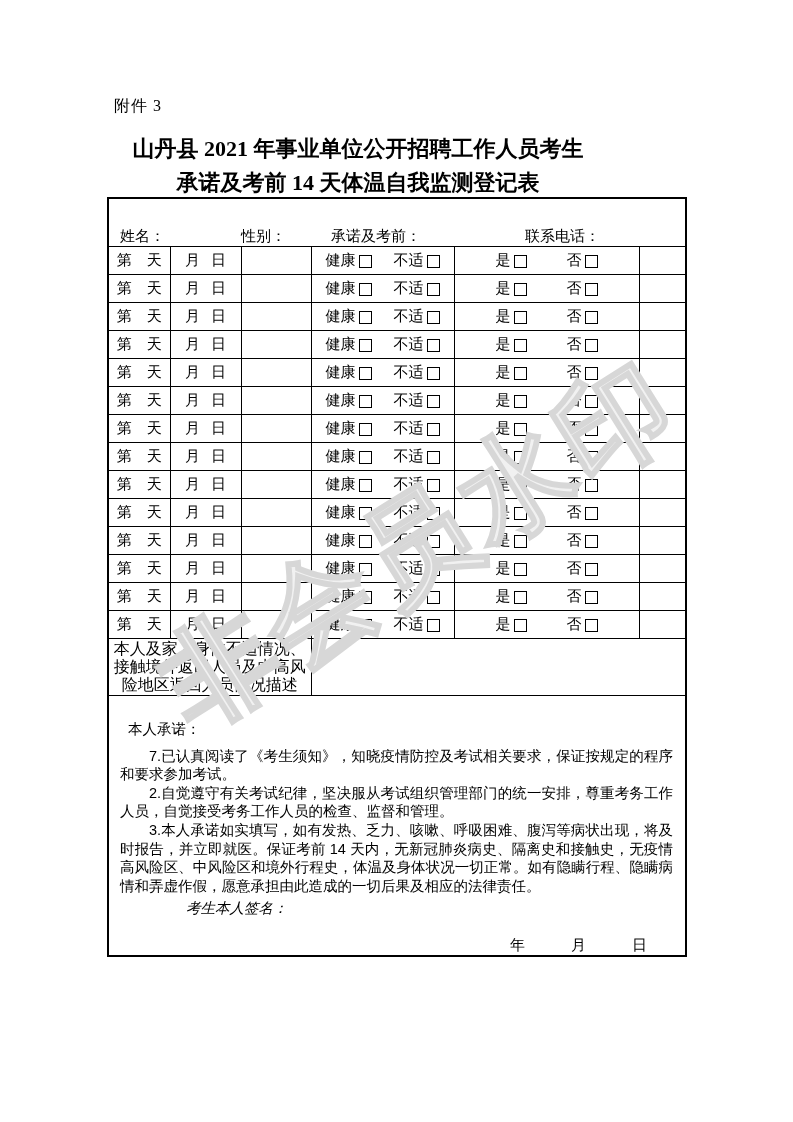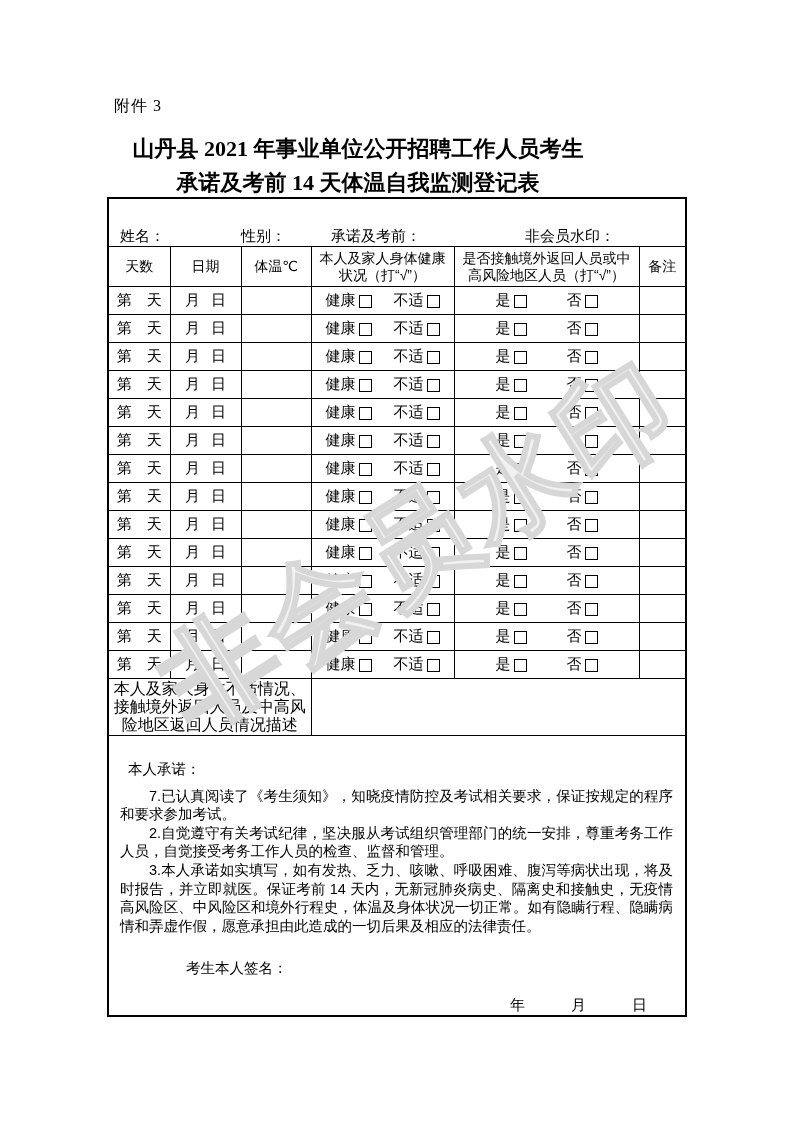--- a/index.html
+++ b/index.html
@@ -52,21 +52,21 @@
     display:inline-block;width:11px;height:11px;border:1px solid #000;
     margin-left:3px;margin-top:2px;background:#fff;
   }
   tr.desc-row td{height:56px;}
   .desc-cell{font-size:16px;line-height:18px;padding:2px 4px;text-align:center;}
 
   tr.commit-row td{height:258px;vertical-align:top;text-align:left;}
   .commit-inner{padding:16px 12px 0 11px;font-size:14.5px;line-height:18.6px;}
   .commit-heading{margin:8px;}
   .commit-item{margin:0;text-indent:2em;text-align:justify;}
-  .signature-line{margin-top:24px;padding-left:66px;}
+  .signature-line{margin-top:4px;padding-left:66px;font-style:italic;}
   .date-line{
     display:flex;justify-content:flex-end;gap:46px;
     padding-right:26px;margin-top:18px;font-size:15px;
   }
   .watermark{
     position:absolute;left:128px;top:477px;width:590px;height:130px;
     transform:rotate(-32deg);transform-origin:center center;
     font-size:112px;line-height:130px;white-space:nowrap;letter-spacing:4px;
     font-weight:bold;color:#f1f1f1;
     -webkit-text-stroke:2.5px #d7d7d7;
@@ -92,30 +92,22 @@
       <col class="c4">
         <col class="c5">
         <col class="c6">
     </colgroup>
     <tbody>
         <tr class="info-row">
       <td colspan="6" class="info-cell">
         <span class="lbl-name">姓名：</span>
         <span class="lbl-gender">性别：</span>
         <span class="lbl-id">承诺及考前：</span>
-        <span class="lbl-phone">非会员水印：</span>
+        <span class="lbl-phone">联系电话：</span>
       </td>
-    </tr>
-    <tr class="header-row">
-      <th>天数</th>
-      <th>日期</th>
-      <th>体温℃</th>
-      <th>本人及家人身体健康状况（打“√”）</th>
-      <th>是否接触境外返回人员或中高风险地区人员（打“√”）</th>
-      <th>备注</th>
     </tr>
     </tbody>
       <tbody>
         <tr class="data-row">
           <td>
             <div class="pair">
               <span>第</span>
               <span class="gap-day"></span>
               <span>天</span>
             </div>

